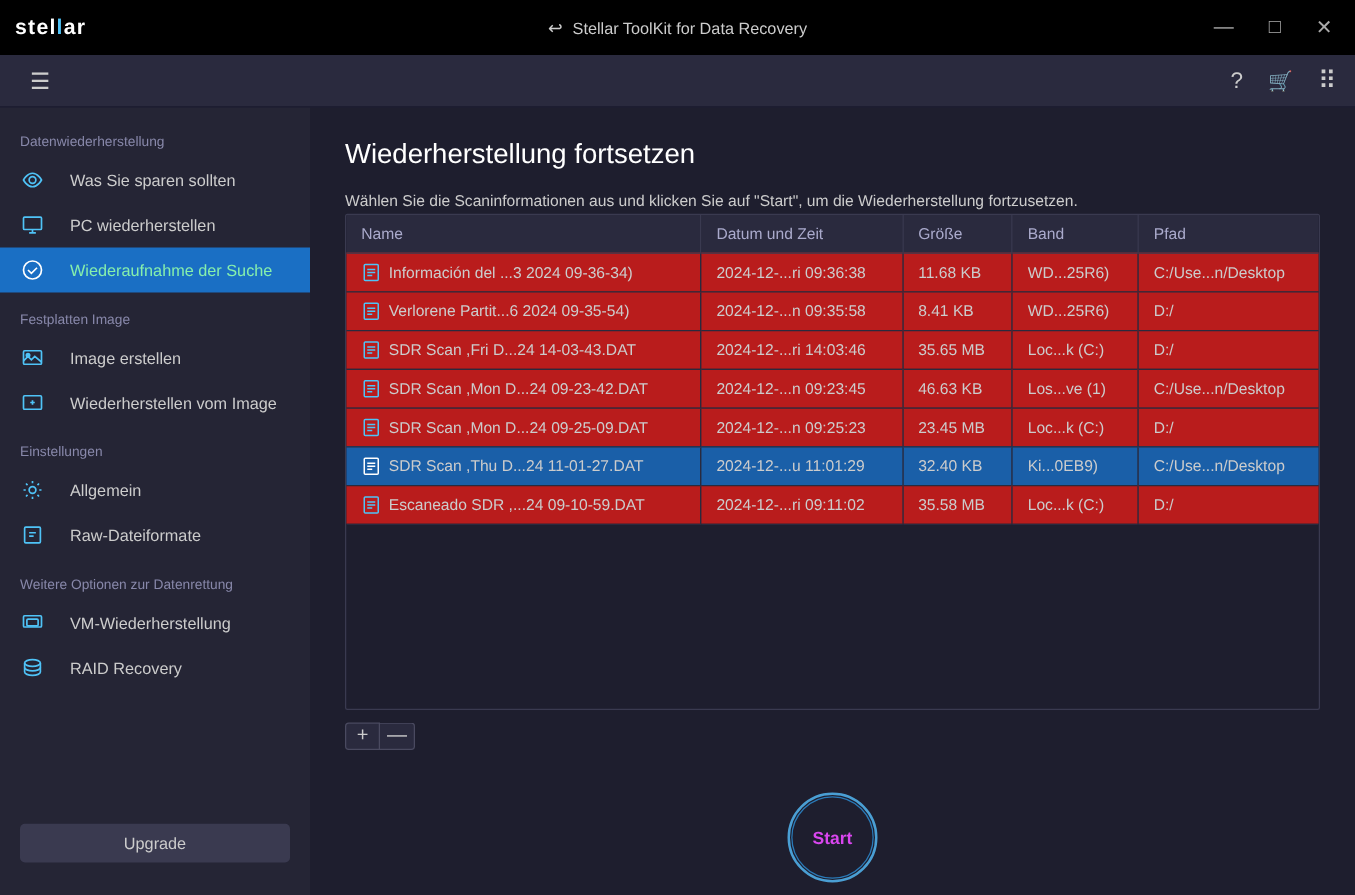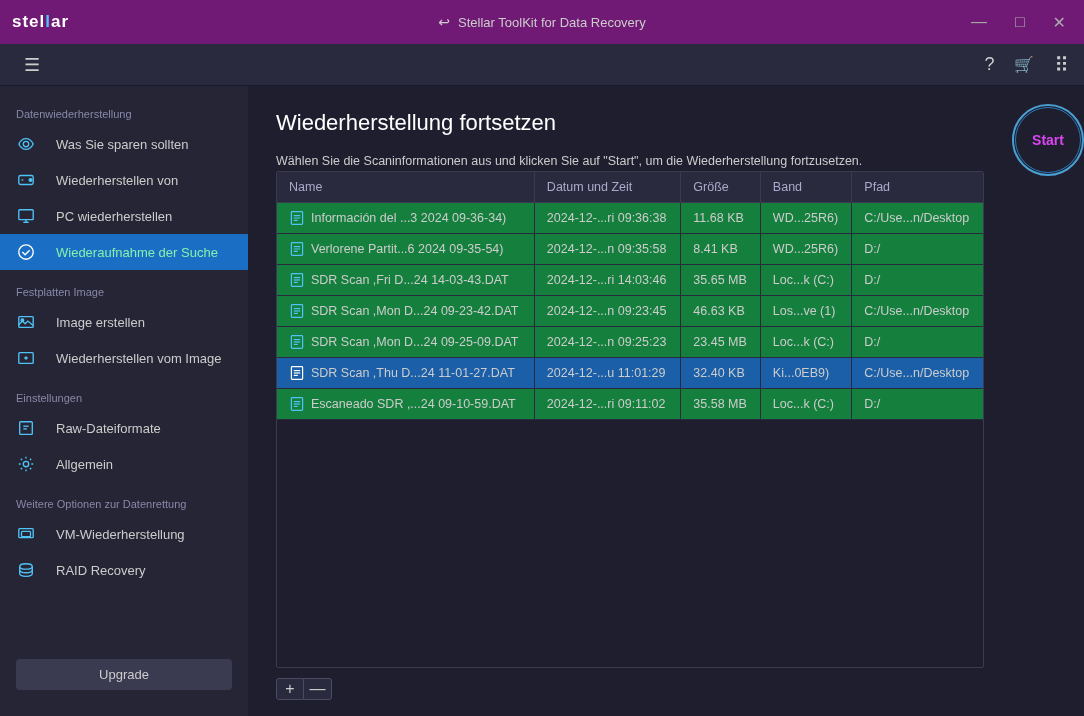--- a/index.html
+++ b/index.html
@@ -8,21 +8,21 @@
       height: 716px;
       background: #1a1a2e;
       font-family: 'Segoe UI', Arial, sans-serif;
       overflow: hidden;
       display: flex;
       flex-direction: column;
     }
 
     
     .titlebar {
-      background: #701a75;
+      background: #000000;
       height: 44px;
       display: flex;
       align-items: center;
       justify-content: space-between;
       padding: 0 12px;
       flex-shrink: 0;
     }
     .titlebar-left {
       display: flex;
       align-items: center;
@@ -152,20 +152,21 @@
       padding: 8px 0;
       border-radius: 4px;
       cursor: pointer;
     }
 
     
     .content {
       flex: 1;
       background: #1e1e2e;
       display: flex;
+      flex-direction: column;
       overflow: hidden;
     }
     .content-inner {
       padding: 24px 28px 16px 28px;
       flex: 1;
       display: flex;
       flex-direction: column;
       overflow: hidden;
     }
     .page-title {
@@ -201,21 +202,21 @@
       color: #aaaacc;
       font-weight: 500;
       padding: 8px 12px;
       text-align: left;
       border-bottom: 1px solid #3a3a50;
       border-right: 1px solid #3a3a50;
       white-space: nowrap;
     }
     thead th:last-child { border-right: none; }
     tbody tr {
-      background: #15803d;
+      background: #b91c1c;
       border-bottom: 1px solid #2a2a3e;
       cursor: pointer;
     }
     tbody tr.selected {
       background: #1a5fa8;
     }
     tbody td {
       padding: 7px 12px;
       color: #cccccc;
       border-right: 1px solid #2a2a3e;
@@ -321,30 +322,20 @@
     <div class="sidebar-item">
       <span class="sidebar-icon">
         <svg viewBox="0 0 20 20" fill="none" stroke="#4fc3f7" stroke-width="1.5">
           <circle cx="10" cy="10" r="3"></circle>
           <path d="M2 10s3-6 8-6 8 6 8 6-3 6-8 6-8-6-8-6z"></path>
         </svg>
       </span>
       <span>Was Sie sparen sollten</span>
     </div>
 
-    <div class="sidebar-item">
-      <span class="sidebar-icon">
-        <svg viewBox="0 0 20 20" fill="none" stroke="#4fc3f7" stroke-width="1.5">
-          <rect x="2" y="5" width="16" height="10" rx="2"></rect>
-          <line x1="5" y1="10" x2="7" y2="10"></line>
-          <circle cx="15" cy="10" r="1.5" fill="#4fc3f7"></circle>
-        </svg>
-      </span>
-      <span>Wiederherstellen von</span>
-    </div>
 
     <div class="sidebar-item">
       <span class="sidebar-icon">
         <svg viewBox="0 0 20 20" fill="none" stroke="#4fc3f7" stroke-width="1.5">
           <rect x="2" y="3" width="16" height="11" rx="1"></rect>
           <line x1="7" y1="17" x2="13" y2="17"></line>
           <line x1="10" y1="14" x2="10" y2="17"></line>
         </svg>
       </span>
       <span>PC wiederherstellen</span>
@@ -383,36 +374,36 @@
       </span>
       <span>Wiederherstellen vom Image</span>
     </div>
 
     <div class="sidebar-spacer"></div>
     <div class="sidebar-section-title">Einstellungen</div>
 
     <div class="sidebar-item">
       <span class="sidebar-icon">
         <svg viewBox="0 0 20 20" fill="none" stroke="#4fc3f7" stroke-width="1.5">
+          <circle cx="10" cy="10" r="3"></circle>
+          <path d="M10 2v2M10 16v2M2 10h2M16 10h2M4.2 4.2l1.4 1.4M14.4 14.4l1.4 1.4M4.2 15.8l1.4-1.4M14.4 5.6l1.4-1.4"></path>
+        </svg>
+      </span>
+      <span>Allgemein</span>
+    </div>
+
+    <div class="sidebar-item">
+      <span class="sidebar-icon">
+        <svg viewBox="0 0 20 20" fill="none" stroke="#4fc3f7" stroke-width="1.5">
           <rect x="3" y="3" width="14" height="14" rx="1"></rect>
           <line x1="7" y1="8" x2="13" y2="8"></line>
           <line x1="7" y1="11" x2="11" y2="11"></line>
         </svg>
       </span>
       <span>Raw-Dateiformate</span>
-    </div>
-
-    <div class="sidebar-item">
-      <span class="sidebar-icon">
-        <svg viewBox="0 0 20 20" fill="none" stroke="#4fc3f7" stroke-width="1.5">
-          <circle cx="10" cy="10" r="3"></circle>
-          <path d="M10 2v2M10 16v2M2 10h2M16 10h2M4.2 4.2l1.4 1.4M14.4 14.4l1.4 1.4M4.2 15.8l1.4-1.4M14.4 5.6l1.4-1.4"></path>
-        </svg>
-      </span>
-      <span>Allgemein</span>
     </div>
 
     <div class="sidebar-spacer"></div>
     <div class="sidebar-section-title">Weitere Optionen zur Datenrettung</div>
 
     <div class="sidebar-item">
       <span class="sidebar-icon">
         <svg viewBox="0 0 20 20" fill="none" stroke="#4fc3f7" stroke-width="1.5">
           <rect x="2" y="4" width="16" height="10" rx="1"></rect>
           <rect x="5" y="7" width="10" height="6" rx="1"></rect>

